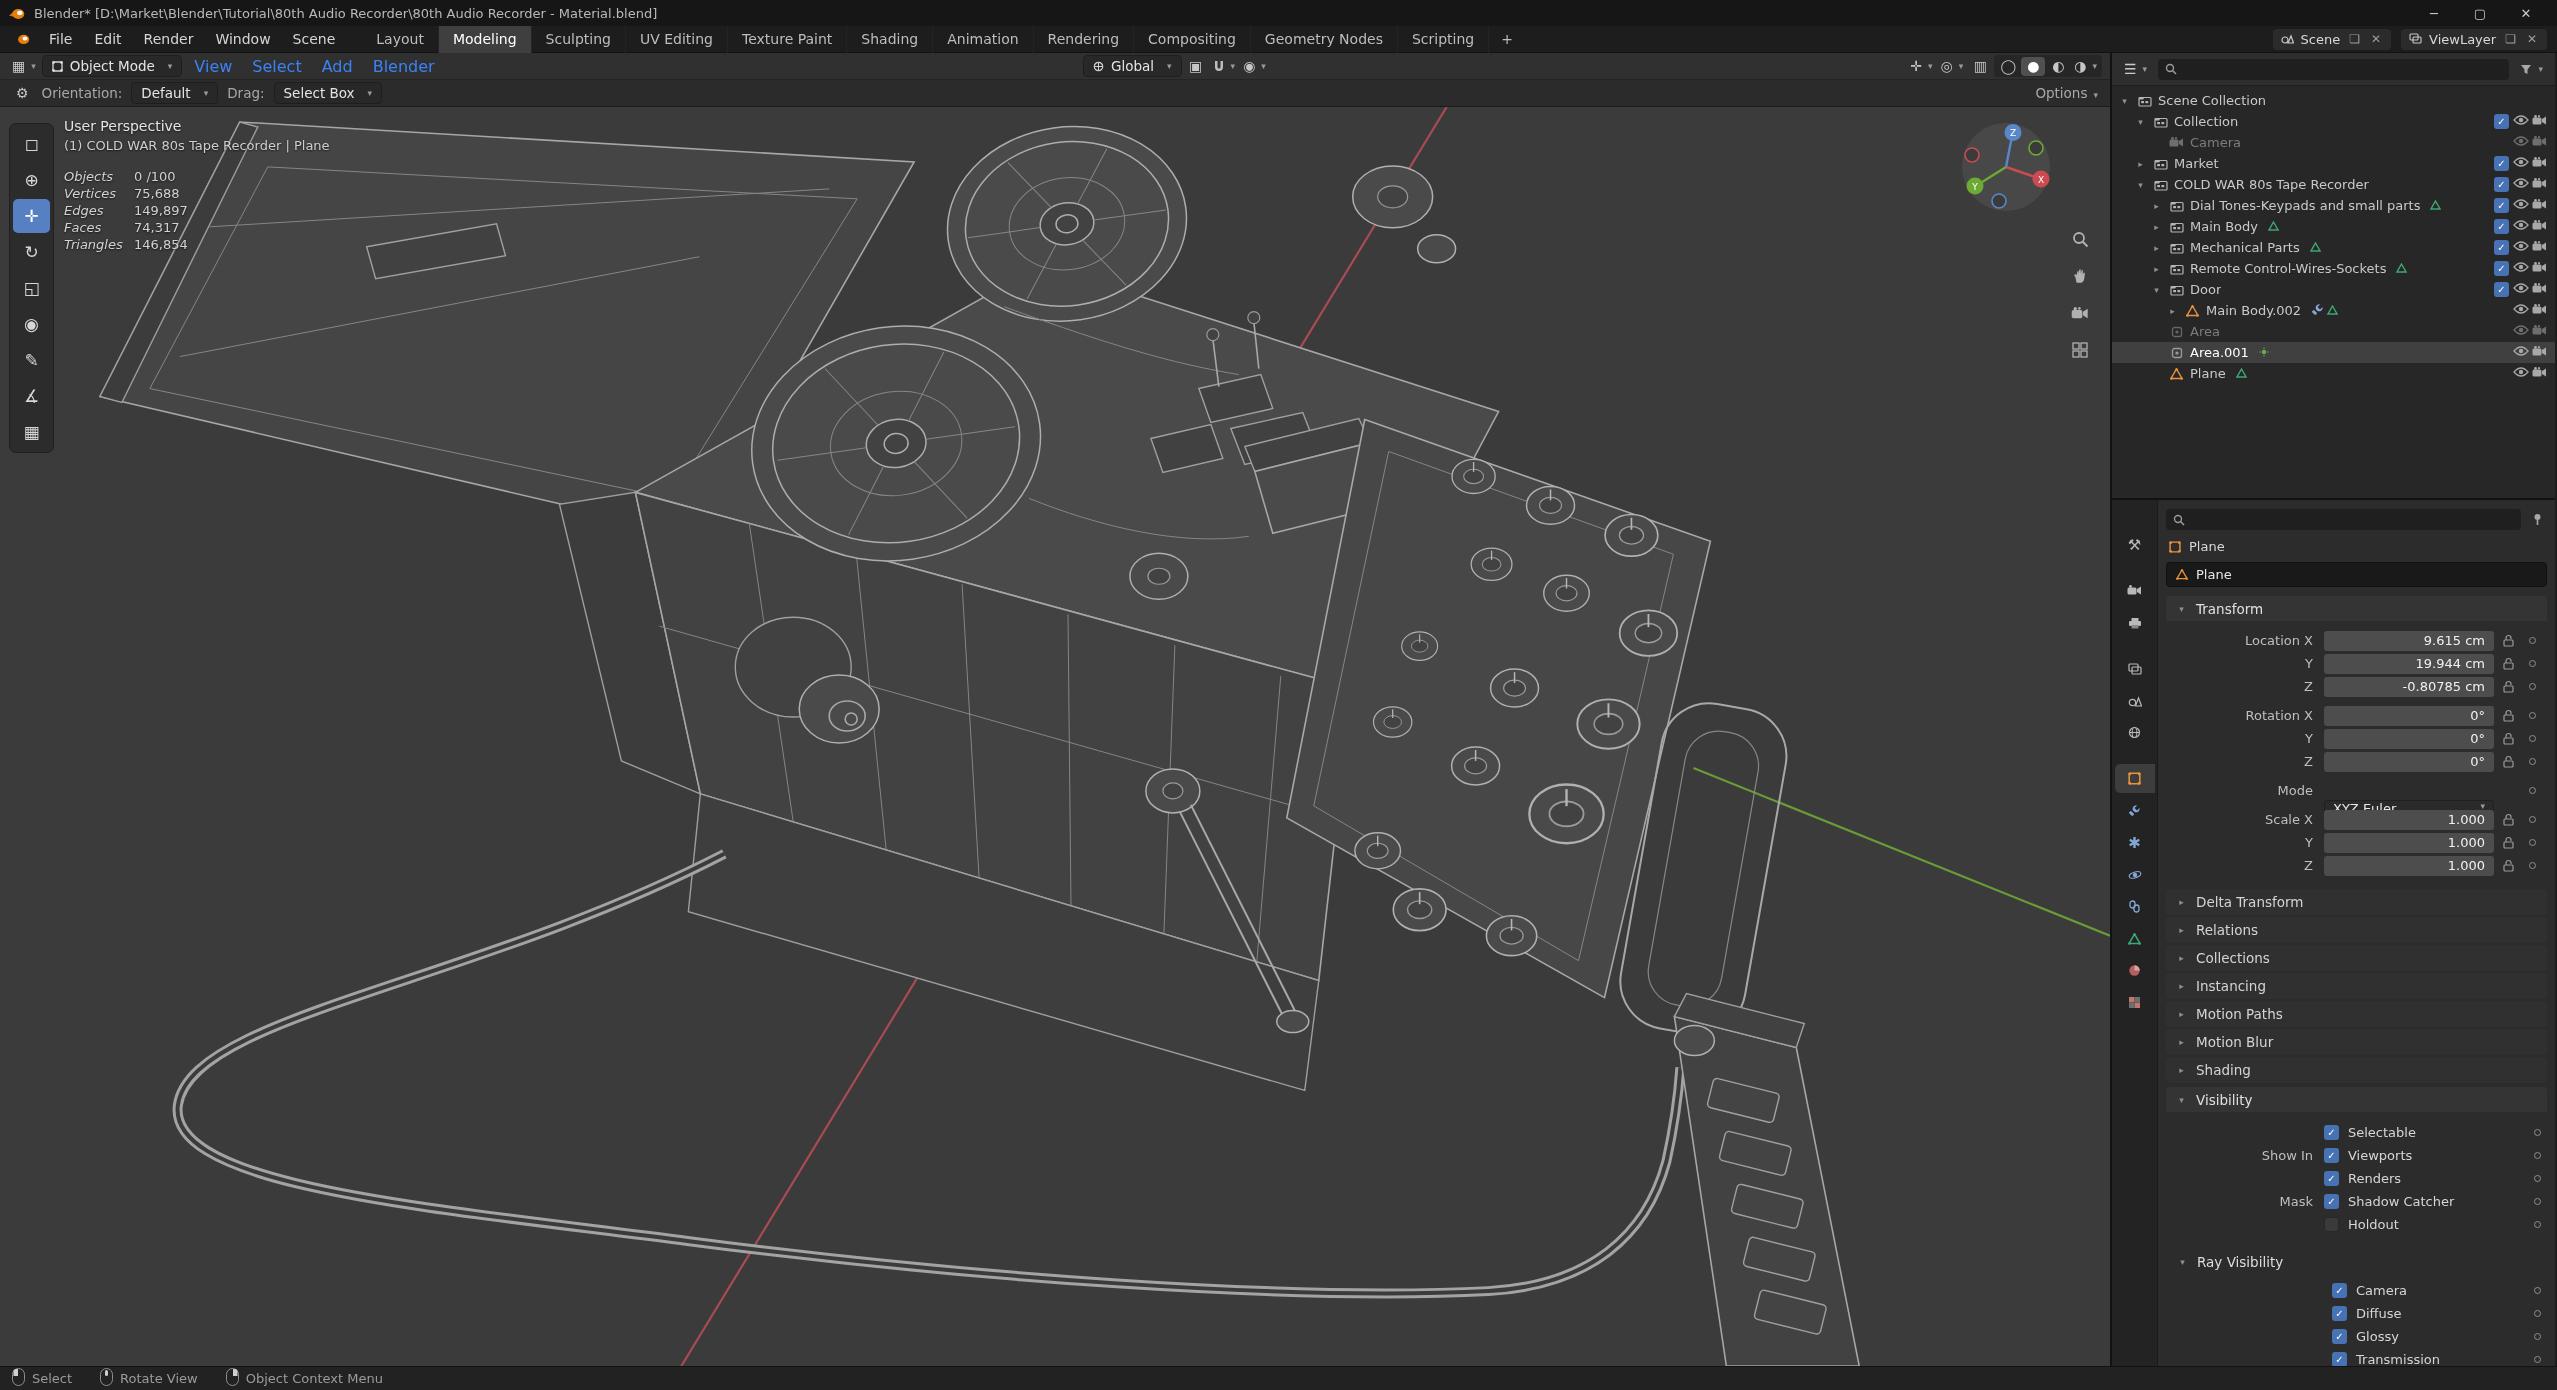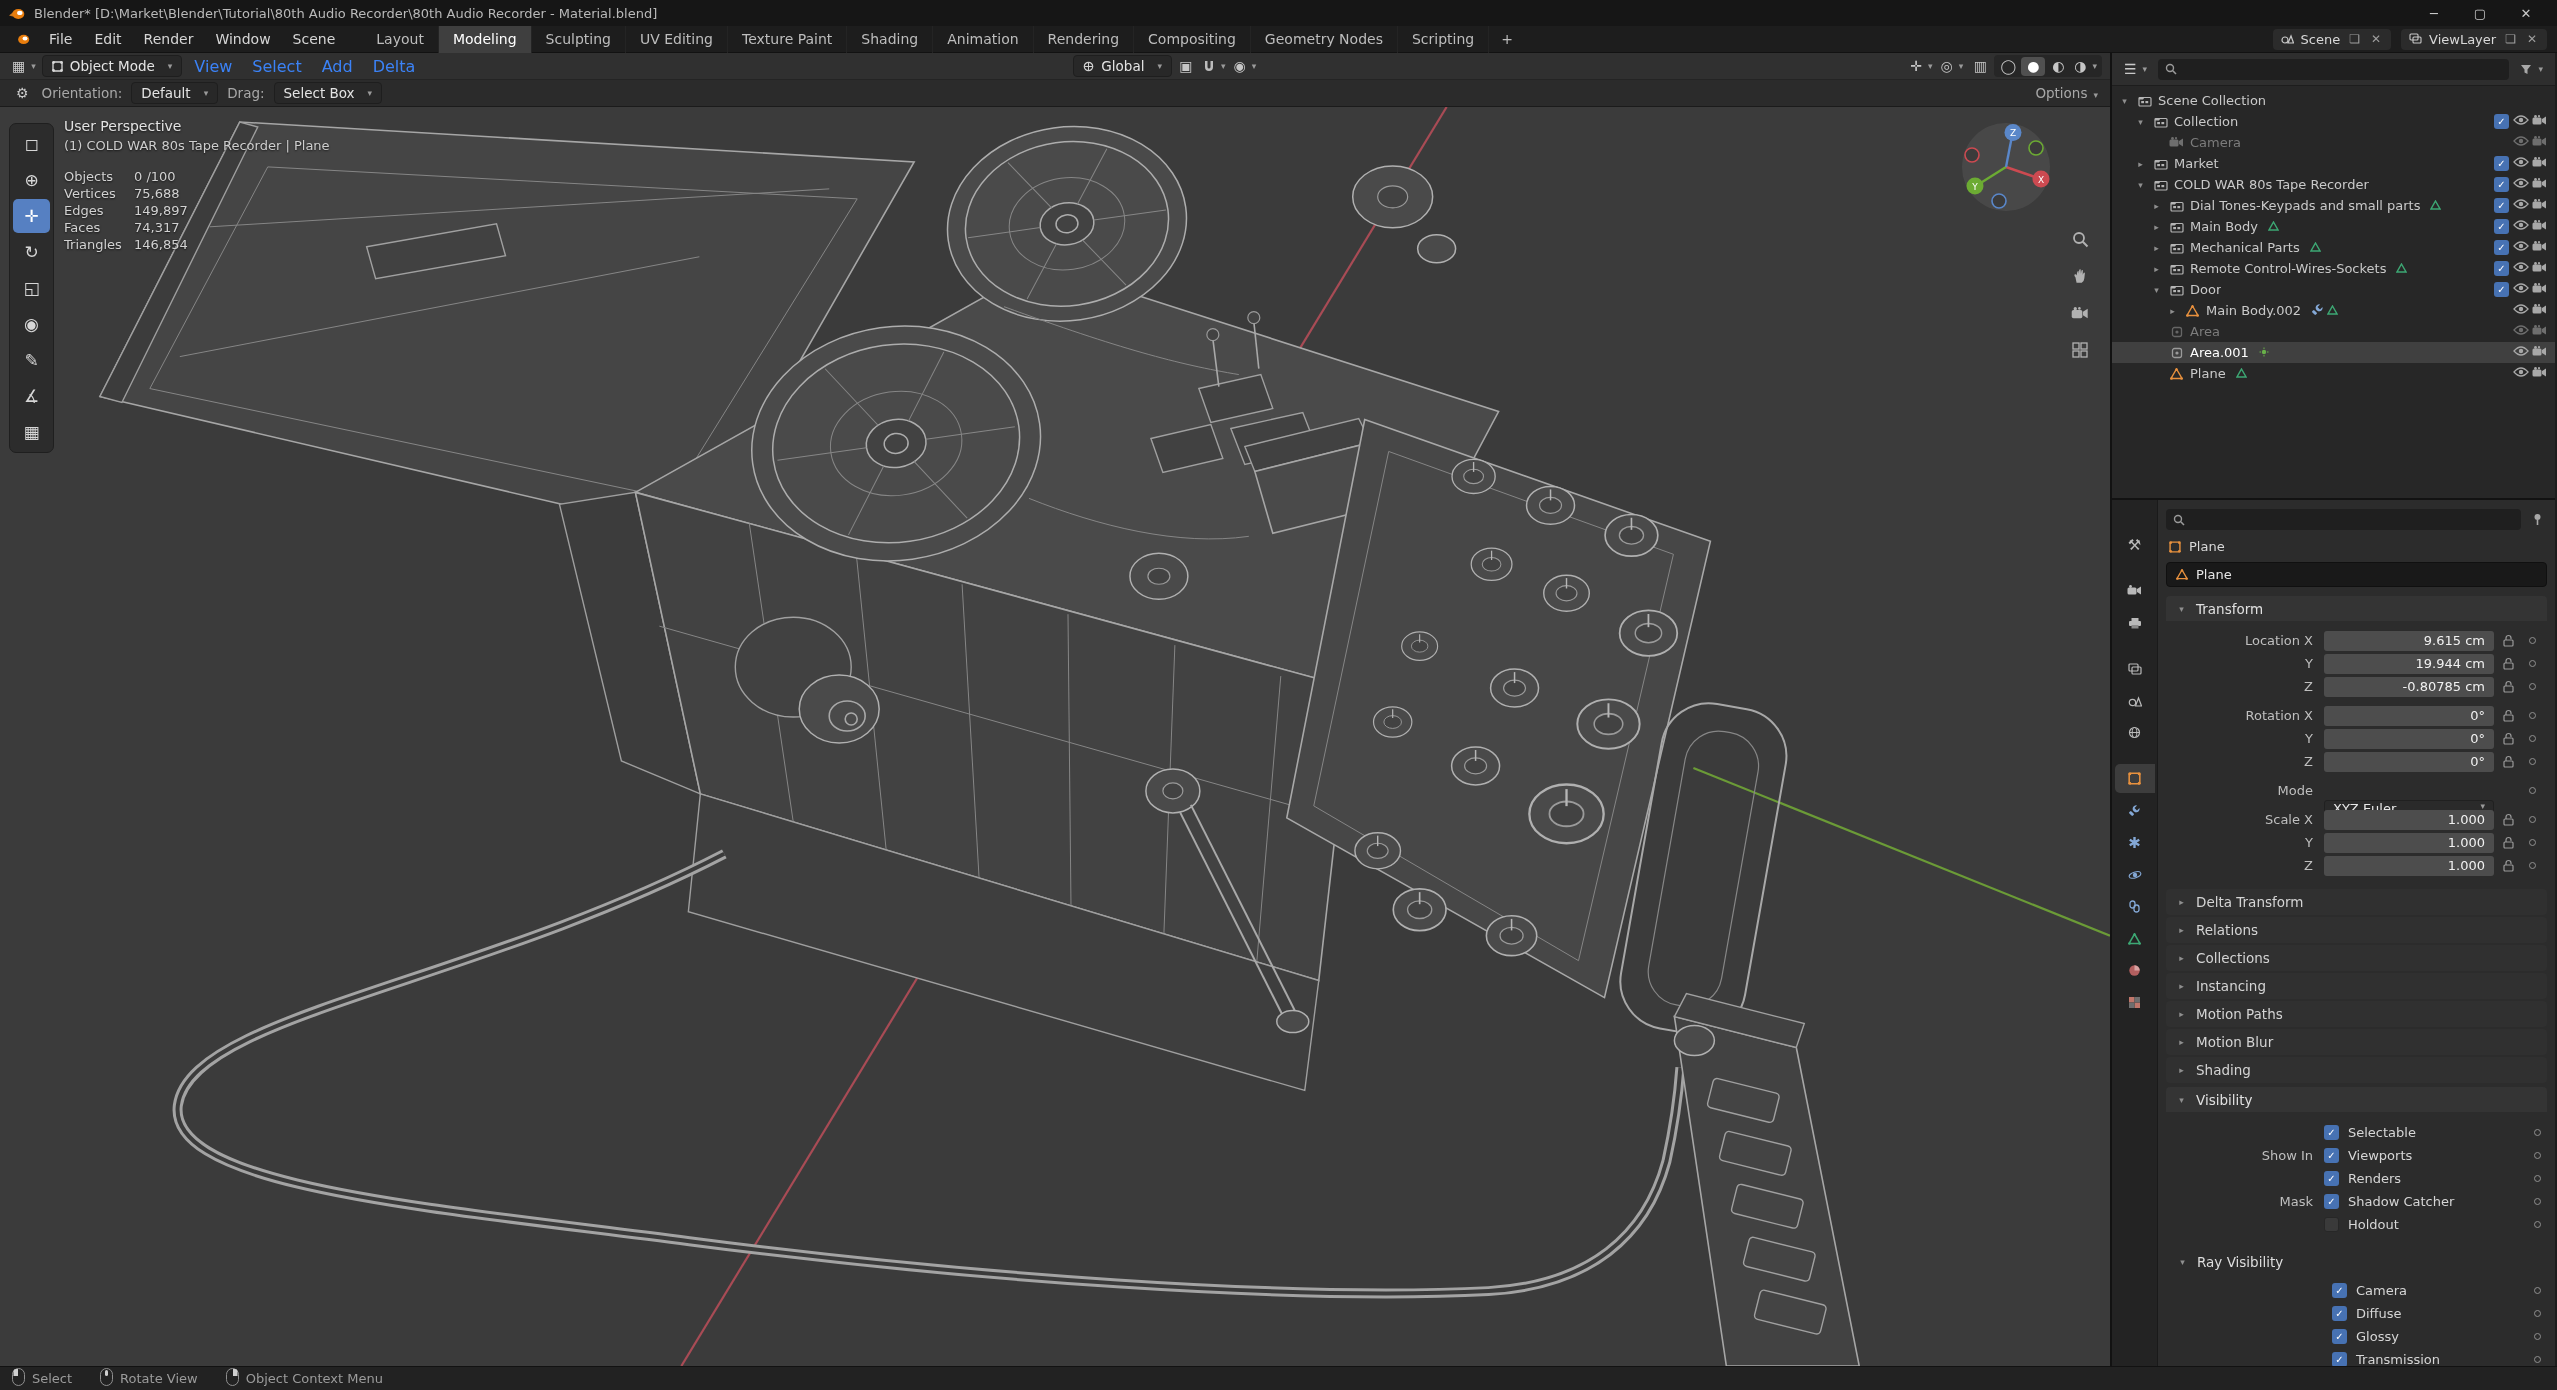--- a/index.html
+++ b/index.html
@@ -69,21 +69,21 @@
 
   .vp-toolbar{position:absolute;left:9px;top:16px;width:45px;background:#2c2c2c;border:1px solid #1f1f1f;border-radius:7px;padding:3px;display:flex;flex-direction:column;gap:2px;}
   .tool{height:34px;border-radius:5px;display:fl ex;display:flex;align-items:center;justify-content:center;font-size:17px;color:#d6d6d6;}
   .tool.active{background:#5680c2;color:#fff;}
 
   .vp-info{position:absolute;left:64px;top:11px;text-shadow:0 1px 2px rgba(0,0,0,.65);}
   .vp-info .t1{font-size:14px;color:#e3e3e3;}
   .vp-info .t2{font-size:13px;color:#cecece;margin-top:4px;}
   .vp-stats{margin-top:15px;font-size:13px;color:#d2d2d2;line-height:17px;}
   .stat-row{display:flex;}
-  .stat-row .lab{width:70px;}
+  .stat-row .lab{width:70px;font-style:italic;}
   .stat-row .val{width:62px;text-align:left;}
 
   .nav-gizmo{position:absolute;right:58px;top:14px;width:92px;height:92px;}
   .vp-sidebtns{position:absolute;right:18px;top:120px;display:flex;flex-direction:column;gap:13px;align-items:center;}
   .sbtn{width:24px;height:24px;display:flex;align-items:center;justify-content:center;opacity:.88;}
 
   
   .right-col{width:443px;display:flex;flex-direction:column;background:#2c2c2c;min-width:0;}
   .outliner{height:447px;display:flex;flex-direction:column;background:#272727;border-bottom:2px solid #121212;flex:0 0 auto;}
   .outliner-header{height:33px;background:#2e2e2e;display:flex;align-items:center;gap:7px;padding:0 8px;border-bottom:1px solid #1d1d1d;flex:0 0 auto;}
@@ -221,21 +221,21 @@
               <circle cx="9.5" cy="1.5" r="1.4" fill="#d8d8d8"></circle>
               <circle cx="1.5" cy="9.5" r="1.4" fill="#d8d8d8"></circle>
               <circle cx="9.5" cy="9.5" r="1.4" fill="#d8d8d8"></circle>
             </svg>
           <span>Object Mode</span>
         </span>
         <span id="vph-menus" style="display:flex">
             <span class="vph-menu">View</span>
             <span class="vph-menu">Select</span>
             <span class="vph-menu">Add</span>
-            <span class="vph-menu">Delta</span>
+            <span class="vph-menu">Blender</span>
           </span>
         <span class="spacer"></span>
         <span class="dd-btn car">
           <svg width="11" height="11" viewBox="0 0 11 11">
               <circle cx="5.5" cy="5.5" r="4.2" fill="none" stroke="#d0d0d0" stroke-width="1.2"></circle>
               <line x1="5.5" y1="1.3" x2="5.5" y2="9.7" stroke="#d0d0d0"></line>
               <line x1="1.3" y1="5.5" x2="9.7" y2="5.5" stroke="#d0d0d0"></line>
             </svg>
           <span>Global</span>
         </span>

